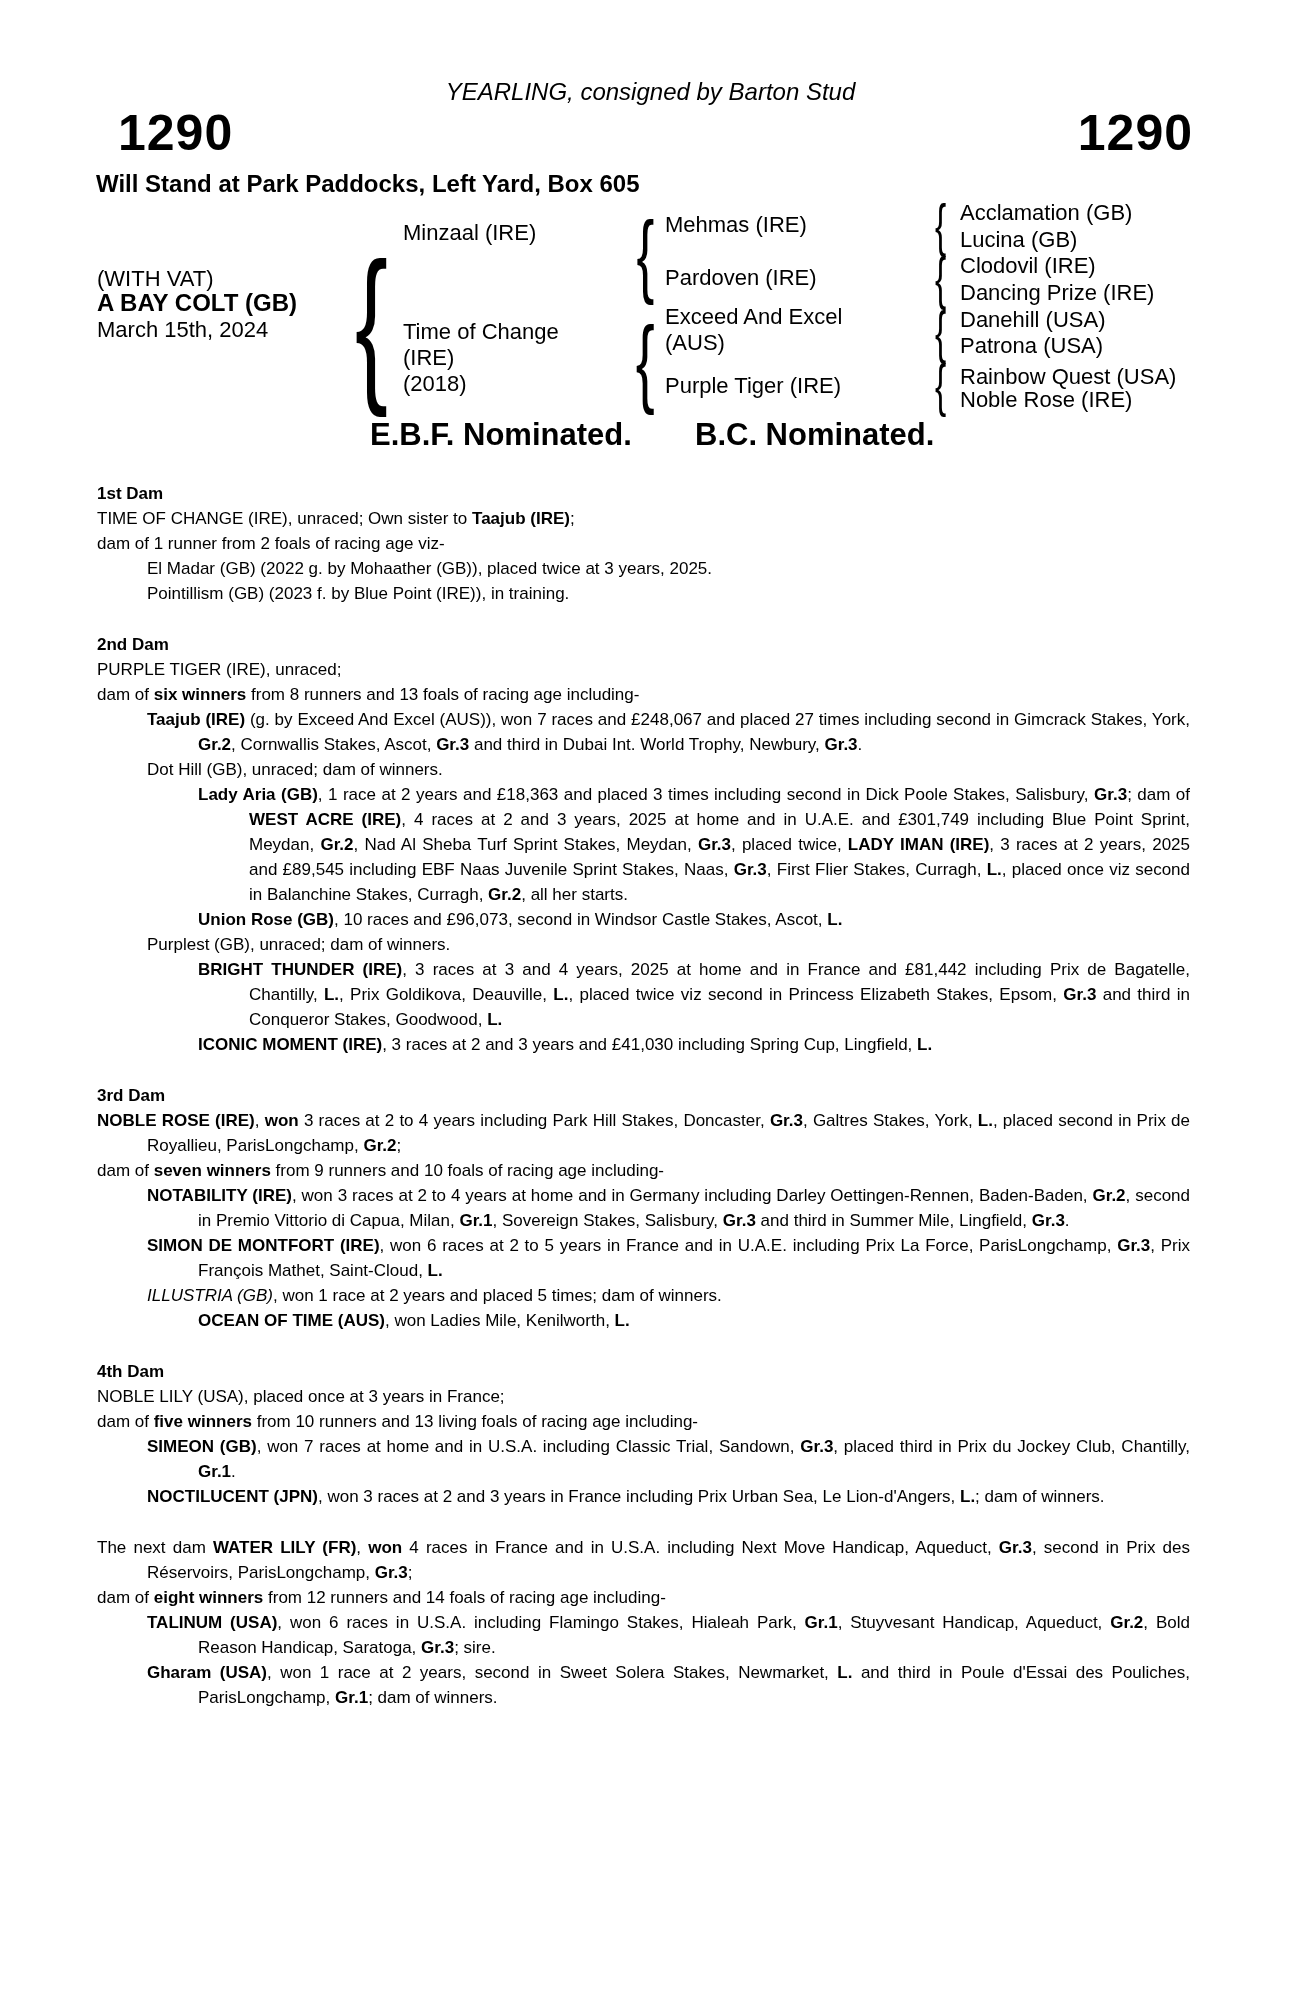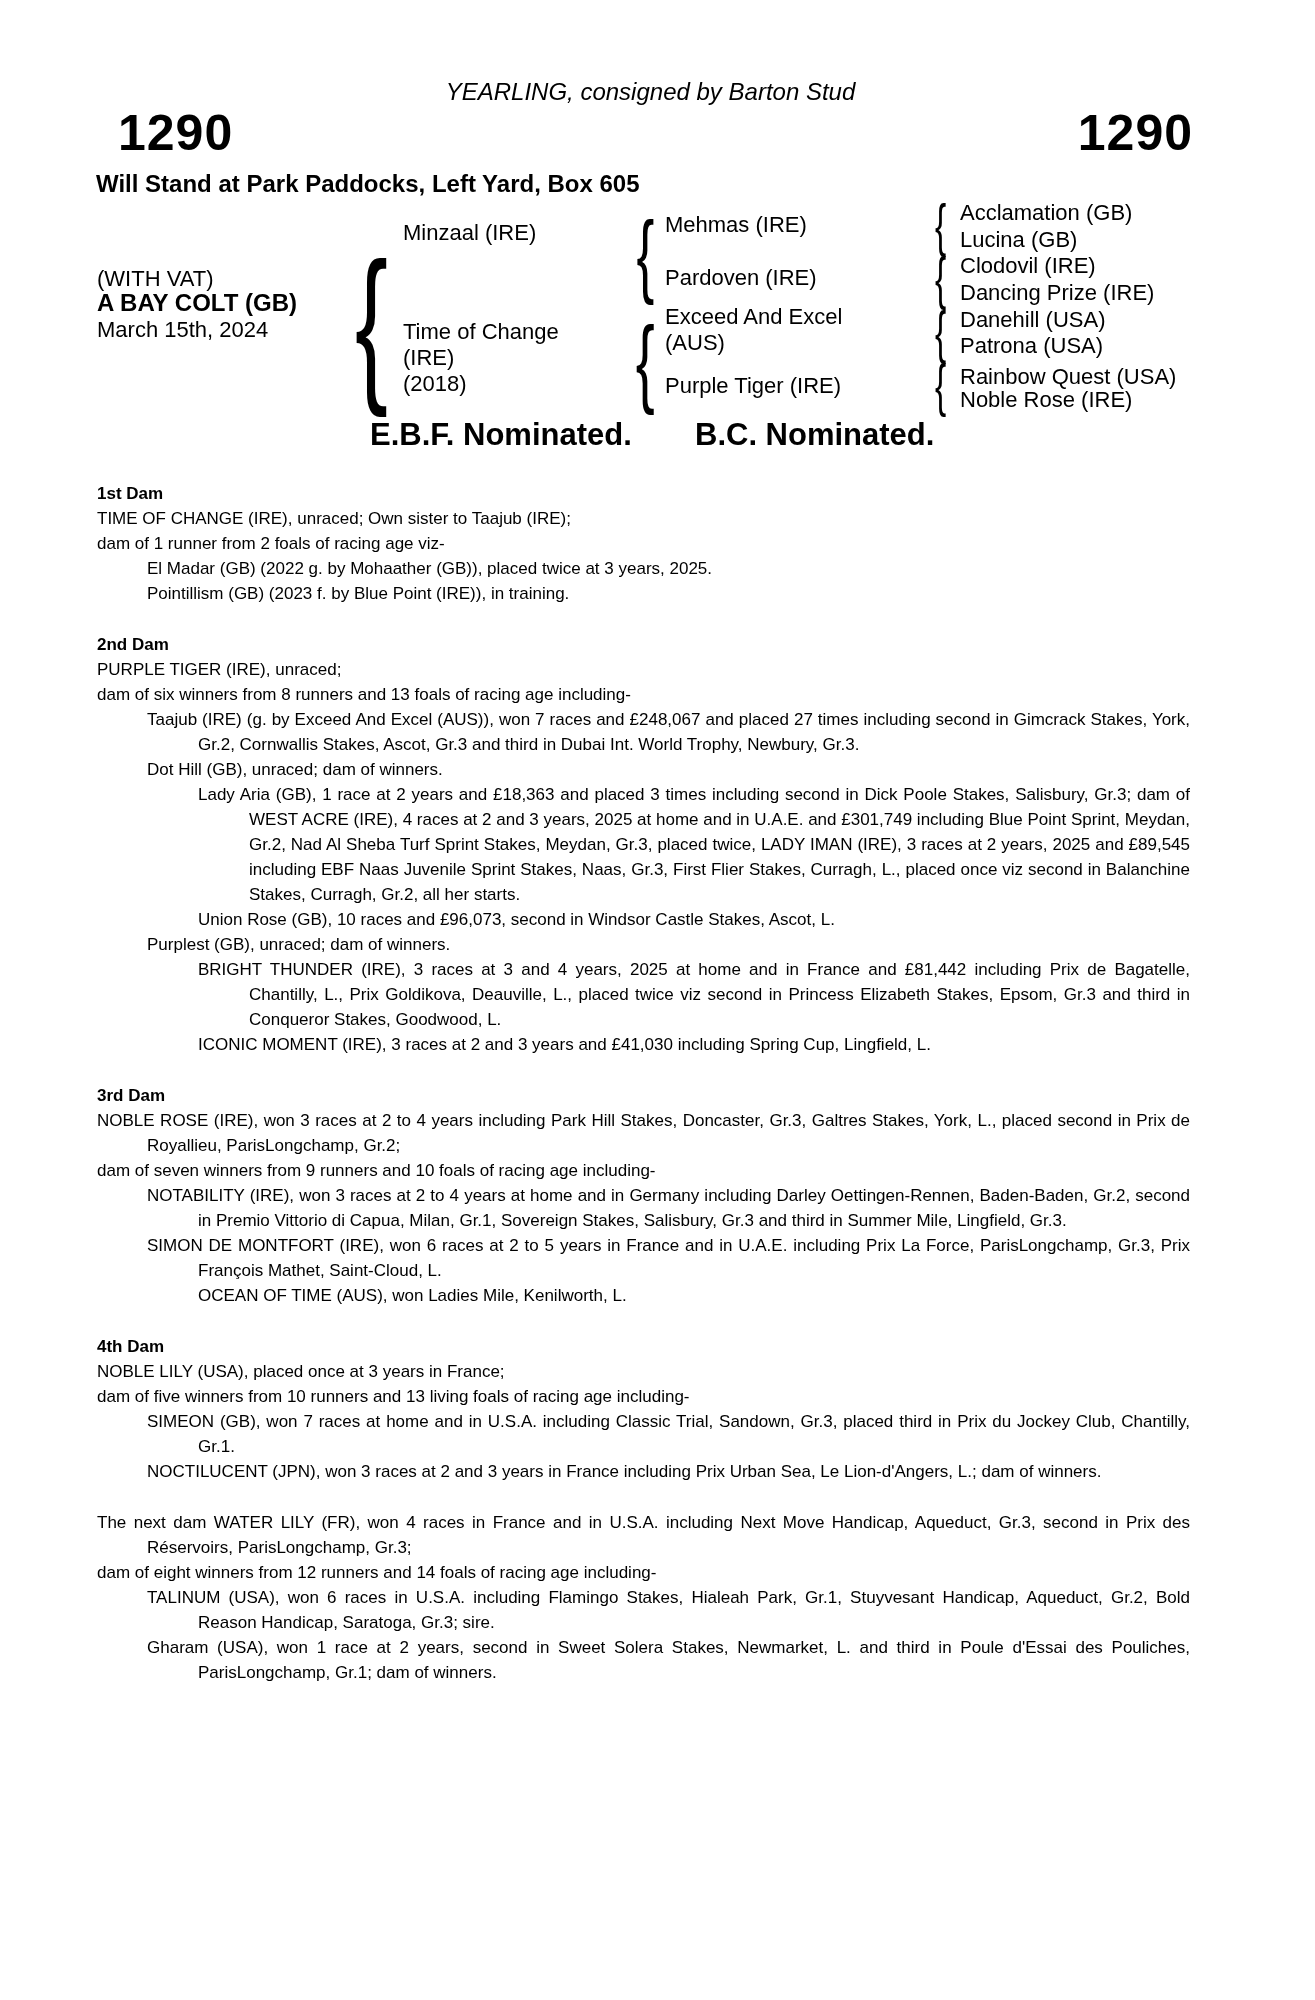--- a/index.html
+++ b/index.html
@@ -37,21 +37,21 @@
   .nom { position: absolute; font-size: 31px; font-weight: bold; line-height: 28px; }
   
   .sections {
     position: absolute; left: 97px; top: 481px; width: 1093px;
     font-size: 17px; line-height: 25px;
   }
   .sec-h { font-weight: bold; margin-top: 26px; line-height: 25px; }
   .section:first-child .sec-h { margin-top: 0; }
   .section.no-h { margin-top: 26px; }
   .para { text-align: justify; }
-  .para span.b { font-weight: normal; }
+  .para span.b { font-weight: bold; }
   .para span.i { font-style: italic; }
 </style>
 </head>
 <body>
 
 <div class="title-italic">YEARLING, consigned by Barton Stud</div>
 <div class="lot-num lot-left">1290</div>
 <div class="lot-num lot-right">1290</div>
 <div class="stand-note">Will Stand at Park Paddocks, Left Yard, Box 605</div>
 
@@ -113,20 +113,21 @@
       <div class="para" style="padding-left: 101px; text-indent: -51px;"><span>Purplest (GB), unraced; dam of winners.</span></div>
       <div class="para" style="padding-left: 152px; text-indent: -51px;"><span class="b">BRIGHT THUNDER (IRE)</span><span>, 3 races at 3 and 4 years, 2025 at home and in France and £81,442 including Prix de Bagatelle, Chantilly, </span><span class="b">L.</span><span>, Prix Goldikova, Deauville, </span><span class="b">L.</span><span>, placed twice viz second in Princess Elizabeth Stakes, Epsom, </span><span class="b">Gr.3</span><span> and third in Conqueror Stakes, Goodwood, </span><span class="b">L.</span></div>
       <div class="para" style="padding-left: 152px; text-indent: -51px;"><span class="b">ICONIC MOMENT (IRE)</span><span>, 3 races at 2 and 3 years and £41,030 including Spring Cup, Lingfield, </span><span class="b">L.</span></div>
     </div>
     <div class="section">
       <div class="sec-h">3rd Dam</div>
       <div class="para" style="padding-left: 50px; text-indent: -50px;"><span class="b">NOBLE ROSE (IRE)</span><span>, </span><span class="b">won</span><span> 3 races at 2 to 4 years including Park Hill Stakes, Doncaster, </span><span class="b">Gr.3</span><span>, Galtres Stakes, York, </span><span class="b">L.</span><span>, placed second in Prix de Royallieu, ParisLongchamp, </span><span class="b">Gr.2</span><span>;</span></div>
       <div class="para" style="padding-left: 50px; text-indent: -50px;"><span>dam of </span><span class="b">seven winners</span><span> from 9 runners and 10 foals of racing age including-</span></div>
       <div class="para" style="padding-left: 101px; text-indent: -51px;"><span class="b">NOTABILITY (IRE)</span><span>, won 3 races at 2 to 4 years at home and in Germany including Darley Oettingen-Rennen, Baden-Baden, </span><span class="b">Gr.2</span><span>, second in Premio Vittorio di Capua, Milan, </span><span class="b">Gr.1</span><span>, Sovereign Stakes, Salisbury, </span><span class="b">Gr.3</span><span> and third in Summer Mile, Lingfield, </span><span class="b">Gr.3</span><span>.</span></div>
       <div class="para" style="padding-left: 101px; text-indent: -51px;"><span class="b">SIMON DE MONTFORT (IRE)</span><span>, won 6 races at 2 to 5 years in France and in U.A.E. including Prix La Force, ParisLongchamp, </span><span class="b">Gr.3</span><span>, Prix François Mathet, Saint-Cloud, </span><span class="b">L.</span></div>
+      <div class="para" style="padding-left: 101px; text-indent: -51px;"><span class="i">ILLUSTRIA (GB)</span><span>, won 1 race at 2 years and placed 5 times; dam of winners.</span></div>
       <div class="para" style="padding-left: 152px; text-indent: -51px;"><span class="b">OCEAN OF TIME (AUS)</span><span>, won Ladies Mile, Kenilworth, </span><span class="b">L.</span></div>
     </div>
     <div class="section">
       <div class="sec-h">4th Dam</div>
       <div class="para" style="padding-left: 50px; text-indent: -50px;"><span>NOBLE LILY (USA), placed once at 3 years in France;</span></div>
       <div class="para" style="padding-left: 50px; text-indent: -50px;"><span>dam of </span><span class="b">five winners</span><span> from 10 runners and 13 living foals of racing age including-</span></div>
       <div class="para" style="padding-left: 101px; text-indent: -51px;"><span class="b">SIMEON (GB)</span><span>, won 7 races at home and in U.S.A. including Classic Trial, Sandown, </span><span class="b">Gr.3</span><span>, placed third in Prix du Jockey Club, Chantilly, </span><span class="b">Gr.1</span><span>.</span></div>
       <div class="para" style="padding-left: 101px; text-indent: -51px;"><span class="b">NOCTILUCENT (JPN)</span><span>, won 3 races at 2 and 3 years in France including Prix Urban Sea, Le Lion-d'Angers, </span><span class="b">L.</span><span>; dam of winners.</span></div>
     </div>
     <div class="section no-h">

